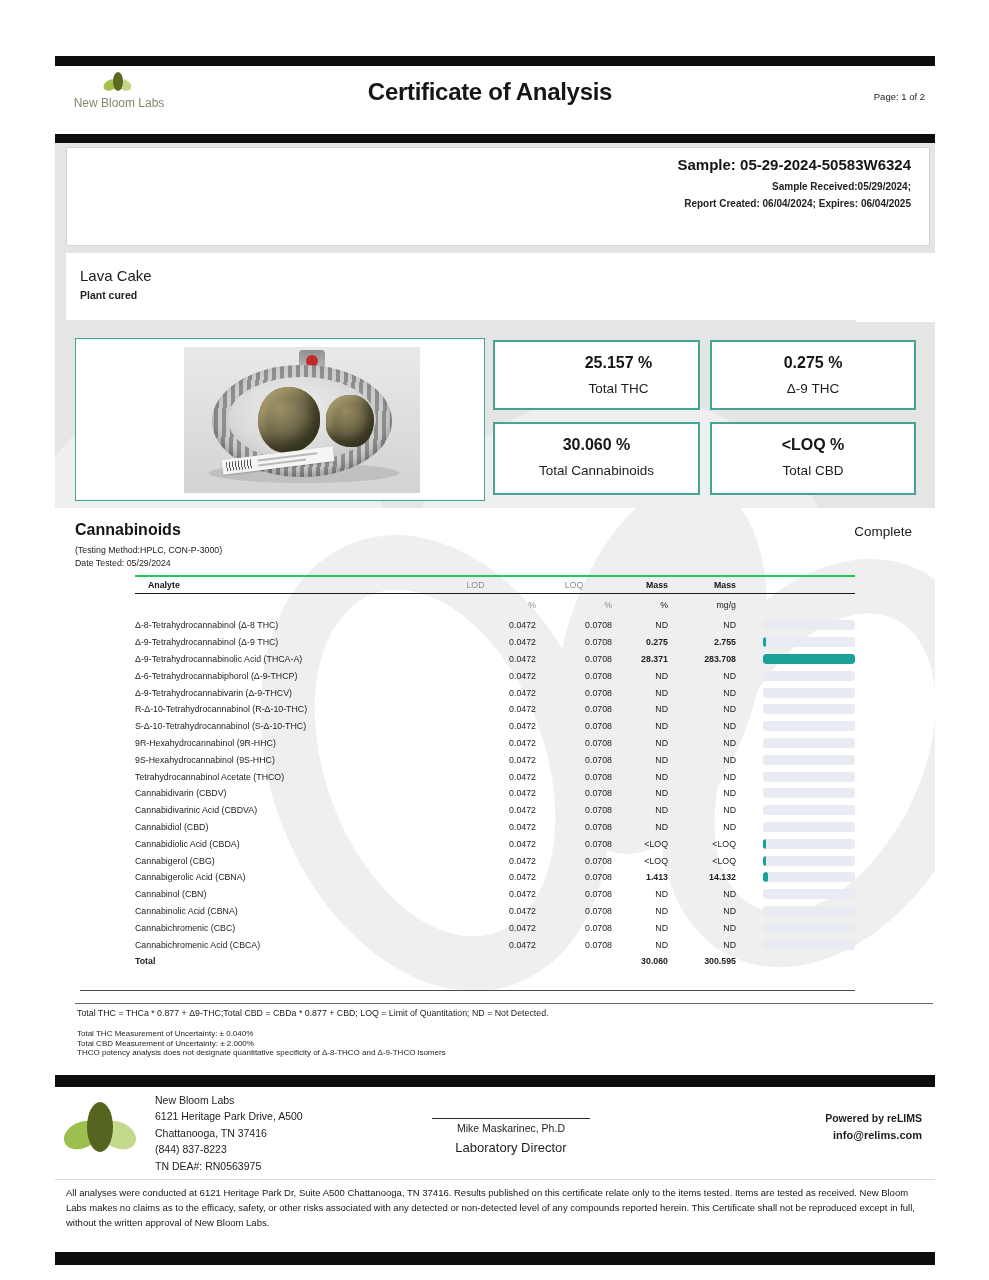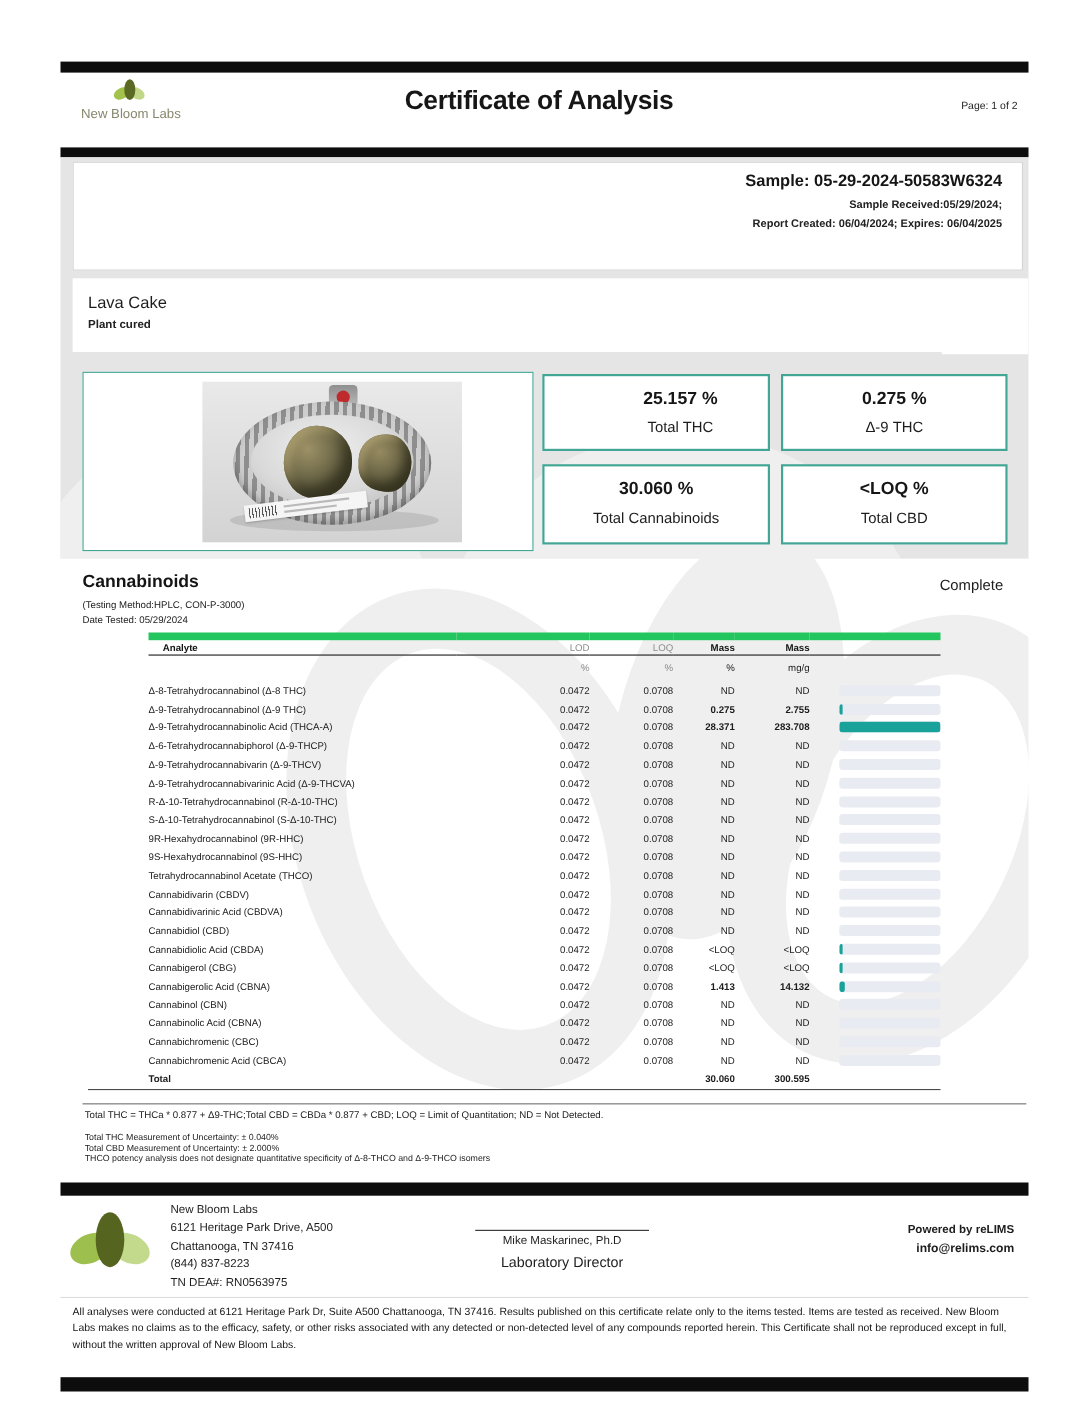--- a/index.html
+++ b/index.html
@@ -73,24 +73,24 @@
   .wm-oval { background:#efefef; border-radius:50%; }
   .cann-inner { position:relative; z-index:2; }
   .cann-title { position:absolute; left:20px; top:13px; font-size:16px; font-weight:bold; color:#141414; }
   .cann-status { position:absolute; right:23px; top:16px; font-size:13.5px; color:#1d1d1d; }
   .cann-method { position:absolute; left:20px; top:37px; font-size:8.8px; color:#222; }
   .cann-date { position:absolute; left:20px; top:50px; font-size:8.8px; color:#222; }
 
   table.cann-table { position:absolute; left:80px; top:67px; width:720px; border-collapse:collapse; table-layout:fixed; }
   .cann-table col.c1 { width:280px; } .cann-table col.c2 { width:121px; } .cann-table col.c3 { width:76px; }
   .cann-table col.c4 { width:56px; } .cann-table col.c5 { width:68px; } .cann-table col.c6 { width:119px; }
-  .cann-table tr.hrow { height:17px; border-top:7px solid #22c55e; border-bottom:1px solid #1a1a1a; }
+  .cann-table tr.hrow { height:17px; border-top:2px solid #22c55e; border-bottom:1px solid #1a1a1a; }
   .cann-table th { font-size:8.8px; padding:0; }
   th.h-analyte { text-align:left; padding-left:13px; font-weight:bold; color:#141414; }
-  th.h-gray { text-align:right; font-weight:400; color:#8d8d8d; }
+  th.h-gray { text-align:center; font-weight:400; color:#8d8d8d; }
   th.h-mass { text-align:right; font-weight:bold; color:#141414; }
   tr.units { height:24px; }
   tr.units td { font-size:8.8px; text-align:right; vertical-align:top; padding-top:6px; }
   tr.units td.gray { color:#8d8d8d; }
   .cann-table tbody td { height:16.8px; font-size:8.8px; vertical-align:middle; padding:0; color:#1c1c1c; }
   td.c-name { padding-left:13px;margin-left:44px; }
   td.c-num { text-align:right; }
   td.b { font-weight:bold; }
   .bar-track { margin-left:27px; width:92px; height:10px; background:#e9ebf2; border-radius:3px; position:relative; overflow:hidden; }
   .bar-fill { position:absolute; left:0; top:0; bottom:0; background:#18a29a; border-radius:3px; }
@@ -270,30 +270,20 @@
               <td class="c-name">Δ-9-Tetrahydrocannabivarin (Δ-9-THCV)</td>
               <td class="c-num">0.0472</td>
               <td class="c-num">0.0708</td>
               <td class="c-num">ND</td>
               <td class="c-num">ND</td>
               <td>
                 <div class="bar-track"></div>
               </td>
             </tr>
             <tr>
-              <td class="c-name">Δ-9-Tetrahydrocannabivarinic Acid (Δ-9-THCVA)</td>
-              <td class="c-num">0.0472</td>
-              <td class="c-num">0.0708</td>
-              <td class="c-num">ND</td>
-              <td class="c-num">ND</td>
-              <td>
-                <div class="bar-track"></div>
-              </td>
-            </tr>
-            <tr>
               <td class="c-name">R-Δ-10-Tetrahydrocannabinol (R-Δ-10-THC)</td>
               <td class="c-num">0.0472</td>
               <td class="c-num">0.0708</td>
               <td class="c-num">ND</td>
               <td class="c-num">ND</td>
               <td>
                 <div class="bar-track"></div>
               </td>
             </tr>
             <tr>

